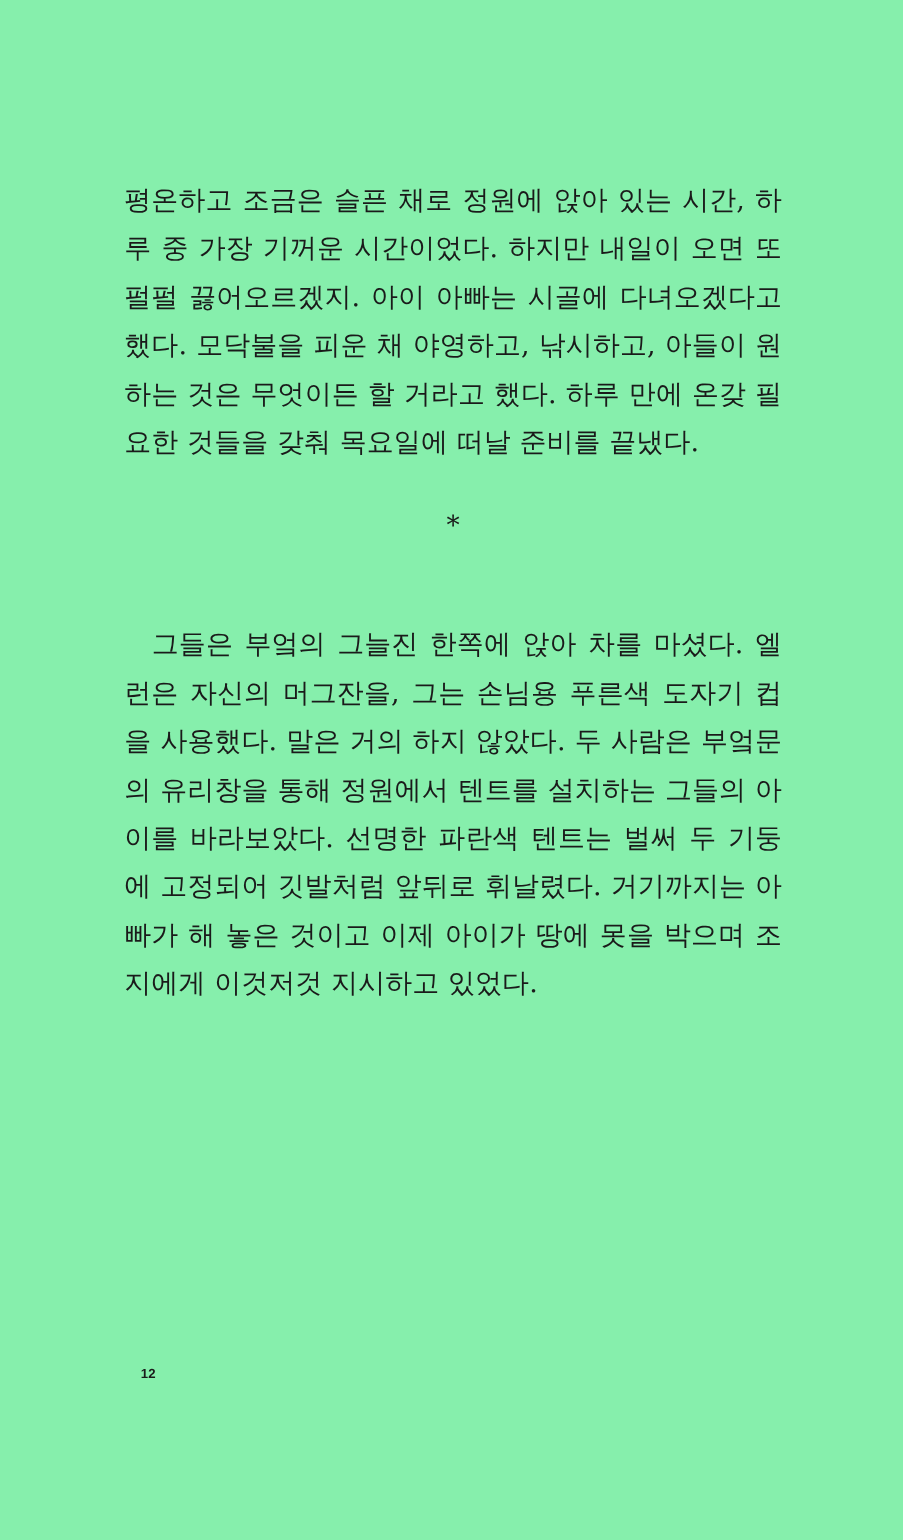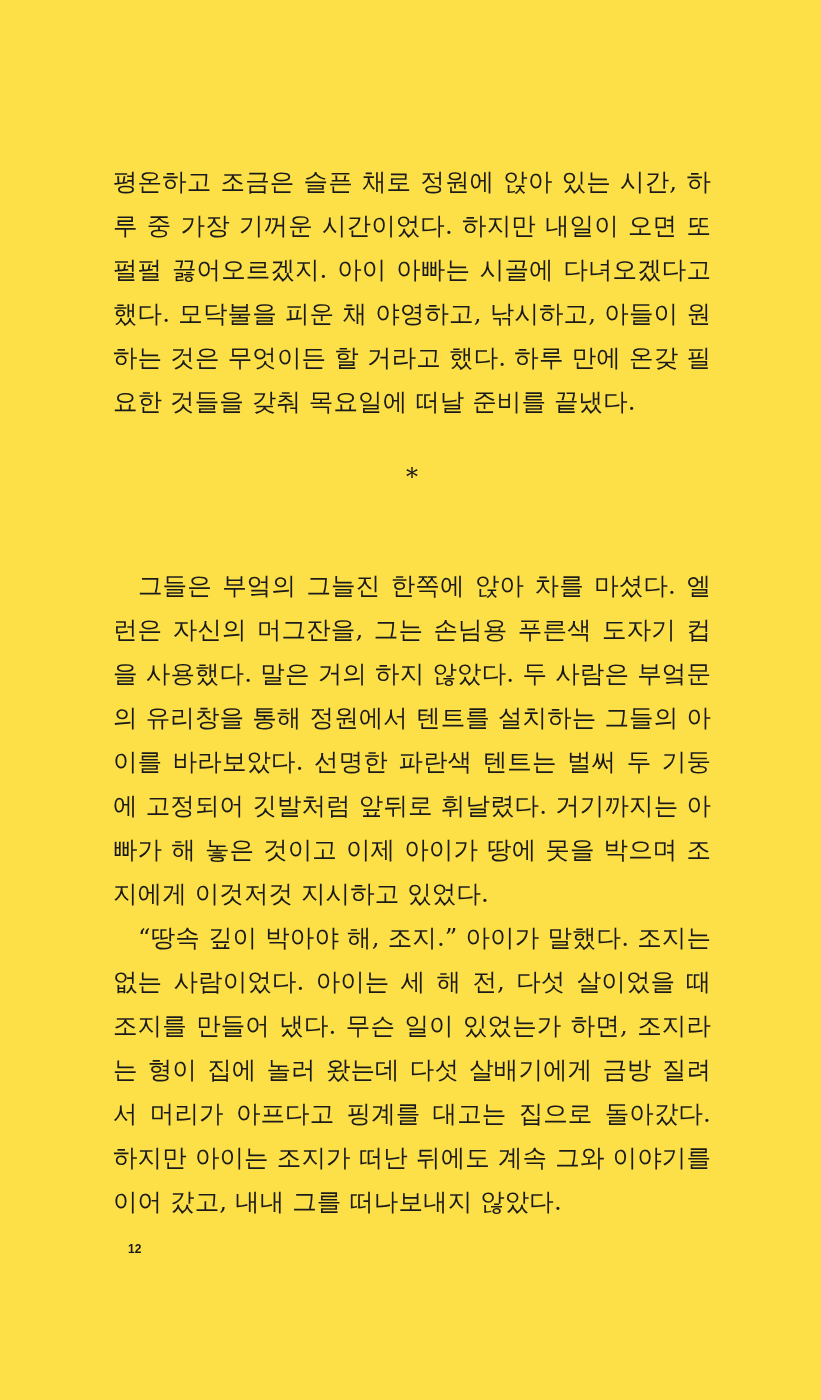--- a/index.html
+++ b/index.html
@@ -13,21 +13,21 @@
     position: relative;
     overflow: hidden;
     font-family: "DejaVu Serif", "Liberation Serif", serif;
     color: #1a1a1a;
     -webkit-font-smoothing: antialiased;
   }
 
   .page {
     position: absolute;
     inset: 0;
-    background: #fde047;
+    background: #86efac;
   }
 
   .text-block {
     position: absolute;
     left: 113px;
     top: 160px;
     width: 598px;
   }
 
   .para {
@@ -85,18 +85,17 @@
 <div class="page">
 
   <div class="text-block">
     <p class="para">평온하고 조금은 슬픈 채로 정원에 앉아 있는 시간, 하루 중 가장 기꺼운 시간이었다. 하지만 내일이 오면 또 펄펄 끓어오르겠지. 아이 아빠는 시골에 다녀오겠다고 했다. 모닥불을 피운 채 야영하고, 낚시하고, 아들이 원하는 것은 무엇이든 할 거라고 했다. 하루 만에 온갖 필요한 것들을 갖춰 목요일에 떠날 준비를 끝냈다.</p>
   </div>
 
   <div class="section-break">*</div>
 
   <div class="block-two">
     <p class="para indent">그들은 부엌의 그늘진 한쪽에 앉아 차를 마셨다. 엘런은 자신의 머그잔을, 그는 손님용 푸른색 도자기 컵을 사용했다. 말은 거의 하지 않았다. 두 사람은 부엌문의 유리창을 통해 정원에서 텐트를 설치하는 그들의 아이를 바라보았다. 선명한 파란색 텐트는 벌써 두 기둥에 고정되어 깃발처럼 앞뒤로 휘날렸다. 거기까지는 아빠가 해 놓은 것이고 이제 아이가 땅에 못을 박으며 조지에게 이것저것 지시하고 있었다.</p>
-    <p class="para indent">“땅속 깊이 박아야 해, 조지.” 아이가 말했다. 조지는 없는 사람이었다. 아이는 세 해 전, 다섯 살이었을 때 조지를 만들어 냈다. 무슨 일이 있었는가 하면, 조지라는 형이 집에 놀러 왔는데 다섯 살배기에게 금방 질려서 머리가 아프다고 핑계를 대고는 집으로 돌아갔다. 하지만 아이는 조지가 떠난 뒤에도 계속 그와 이야기를 이어 갔고, 내내 그를 떠나보내지 않았다.</p>
   </div>
 
   <div class="page-number">12</div>
 
 </div>
 
 </body></html>

